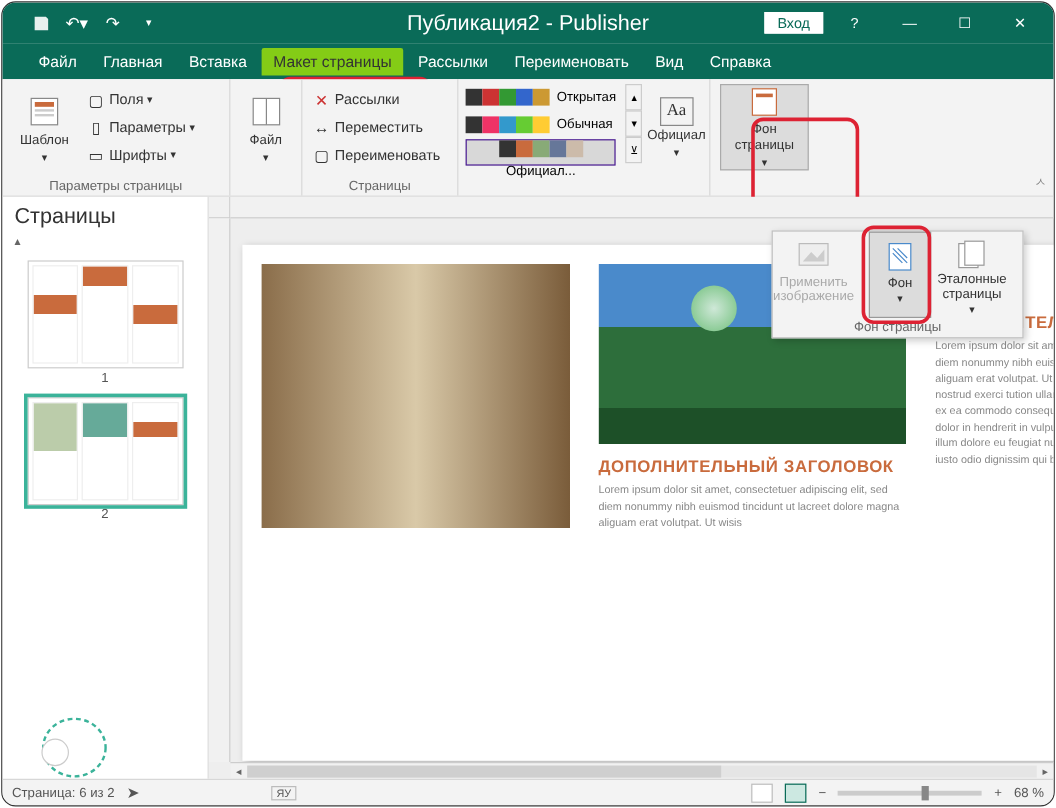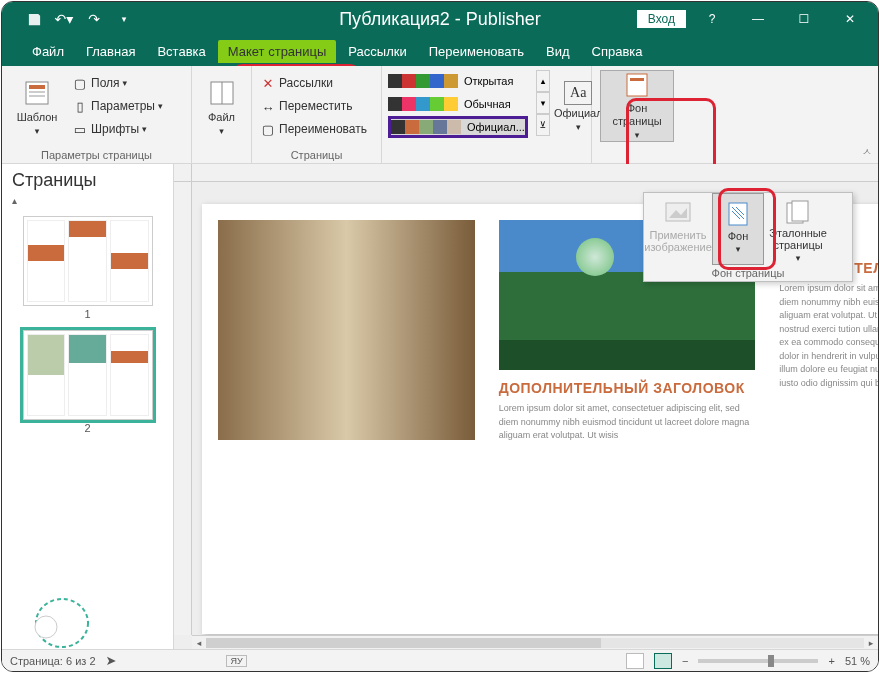--- a/index.html
+++ b/index.html
@@ -25,30 +25,30 @@
 .rgroup { border-right:1px solid #d7d7d7; padding: 4px 6px 0 6px; display:flex; flex-direction:column; }
 .rgroup-body { flex:1; display:flex; align-items:flex-start; gap:4px; }
 .rgroup-label { text-align:center; font-size:11px; color:#666; padding-bottom:2px; }
 .big-btn { display:flex; flex-direction:column; align-items:center; justify-content:center; width:58px; height:74px; font-size:11px; color:#333; text-align:center; line-height:1.2; gap:2px; }
 .big-btn .ico { width:32px; height:32px; display:flex; align-items:center; justify-content:center; font-size:22px; }
 .small-row { display:flex; align-items:center; gap:3px; font-size:12px; color:#333; height:22px; padding:0 2px; }
 .small-row .ico { width:16px; height:16px; display:flex; align-items:center; justify-content:center; font-size:13px; }
 .scheme-swatch { display:flex; gap:0; }
 .scheme-swatch span { width:14px; height:14px; display:block; }
 .scheme-row { display:flex; align-items:center; gap:6px; height:22px; font-size:11px; }
-.scheme-row.sel { background:#d8d8d8; border:3px solid #4c1d95; }
+.scheme-row.sel { background:#d8d8d8; border:1px solid #4c1d95;flex-direction:column; }
 .ribbon-collapse { position:absolute; right:6px; bottom:4px; font-size:10px; color:#777; }
 .highlight-box { position:absolute; border:3px solid #d23; border-radius:10px; pointer-events:none; }
 
 
 .popup { position:absolute; background:#f3f3f3; border:1px solid #bfbfbf; box-shadow:2px 2px 6px rgba(0,0,0,.2); display:flex; }
 .popup-item { width:68px; padding:6px 2px; display:flex; flex-direction:column; align-items:center; font-size:11px; color:#333; text-align:center; gap:2px; }
 .popup-item.disabled { color:#aaa; }
 .popup-item .ico { width:32px; height:28px; display:flex; align-items:center; justify-content:center; font-size:20px; }
-.popup-item.sel { background:#dcdcdc; border:1px solid #999; }
+.popup-item.sel { background:#dcdcdc; border:1px solid #999;margin-left:12px; }
 .popup-label { position:absolute; bottom:2px; left:0; right:0; text-align:center; font-size:11px; color:#666; }
 
 
 .workspace { position:absolute; top:162px; left:0; right:0; bottom:22px; display:flex; }
 .leftpane { width:172px; background:#fff; border-right:1px solid #d7d7d7; padding:6px 10px; }
 .leftpane h3 { font-weight:normal; font-size:18px; color:#333; margin-bottom:4px; }
 .leftpane .collapse { font-size:10px; color:#666; }
 .thumb { width:130px; height:90px; margin:10px auto 2px; border:1px solid #ccc; background:#fff; display:flex; padding:3px; gap:3px; position:relative; }
 .thumb.sel { outline:3px solid #3bb39a; }
 .thumb-col { flex:1; background:#fff; border:1px solid #eee; }
@@ -351,16 +351,16 @@
     <span style="font-size:13px">➤</span>
     <span style="margin-left:100px;border:1px solid #bbb;padding:0 3px;font-size:9px">ЯУ</span>
     <div class="spacer"></div>
     <div class="view-btn"></div>
     <div class="view-btn active"></div>
     <span>−</span>
     <div class="zoom-slider">
         <div class="knob"></div>
       </div>
     <span>+</span>
-    <span>51 %</span>
+    <span>68 %</span>
   </div>
 
 </div>
 
 </body></html>

